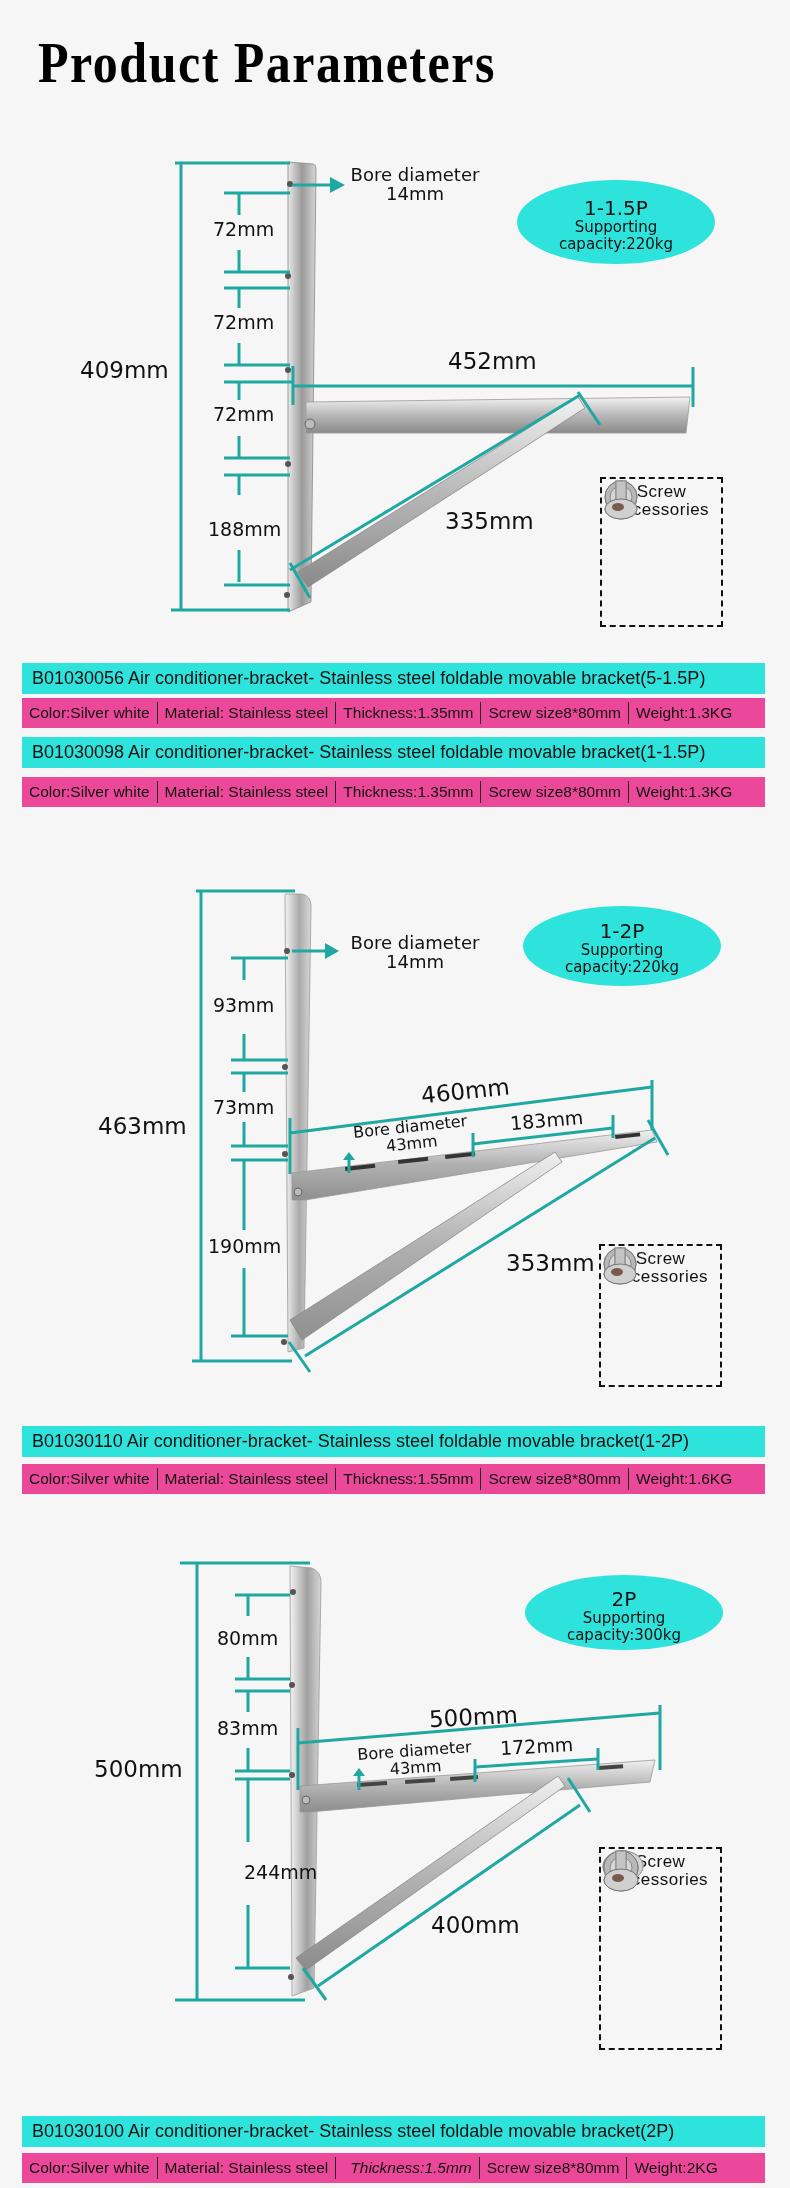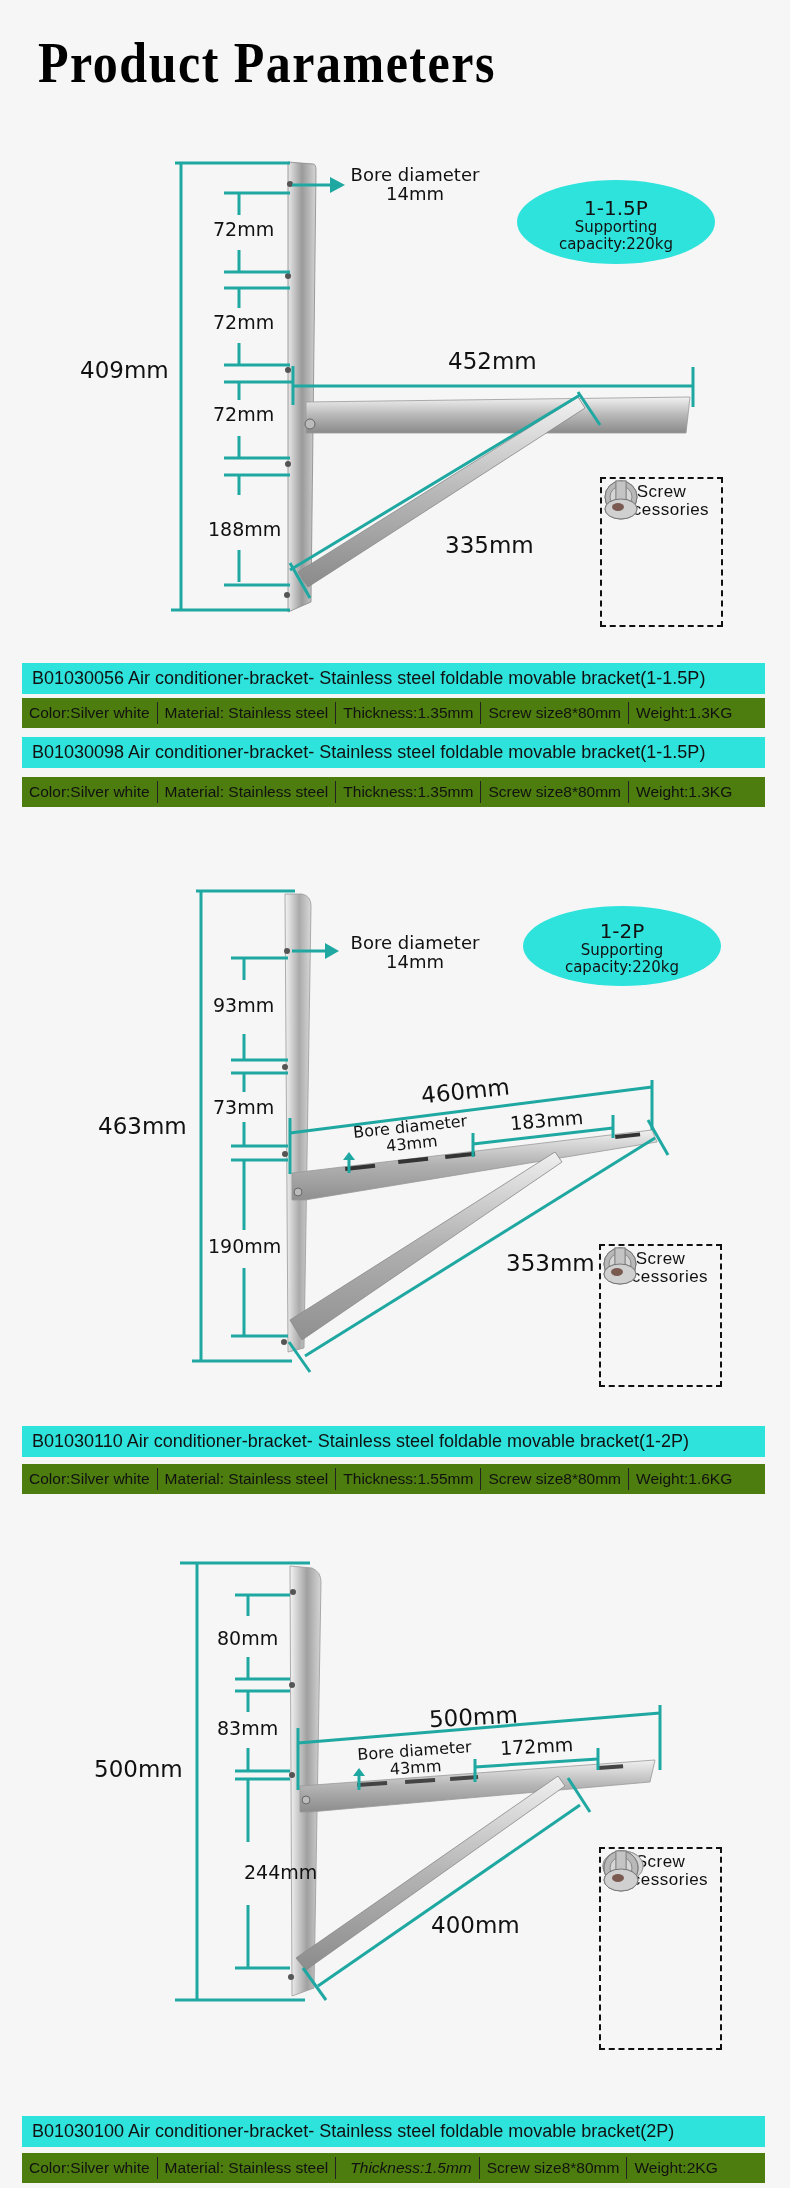--- a/index.html
+++ b/index.html
@@ -13,21 +13,21 @@
   .lbl-mid { font-size: 19px; }
   .lbl-sm { font-size: 18px; line-height: 19px; text-align: center; }
   .lbl-xs { font-size: 16px; line-height: 17px; text-align: center; }
   .oval { position: absolute; width: 198px; height: 84px; border-radius: 50%; background: #2ee3dc; text-align: center; }
   .oval .model { display: block; font-size: 20px; margin-top: 17px; line-height: 22px; }
   .oval .cap { display: block; font-size: 15px; line-height: 17px; }
   .acc { position: absolute; border: 2.5px dashed #111; width: 123px; text-align: center; }
   .acc .acc-title { display: block; font-family: Liberation Sans, sans-serif; font-size: 17px; line-height: 18px; margin-top: 4px; letter-spacing: 0.5px; }
   .acc .row { display: flex; justify-content: center; gap: 4px; margin-top: 6px; }
   .bar-title { position: absolute; left: 22px; width: 743px; height: 31px; background: #2ee3dc; font-family: "Liberation Sans", sans-serif; font-size: 18px; line-height: 31px; padding-left: 10px; color: #111; white-space: nowrap; }
-  .bar-spec { position: absolute; left: 22px; width: 743px; height: 30px; background: #4d7c0f; font-family: "Liberation Sans", sans-serif; font-size: 15.5px; line-height: 30px; display: flex; white-space: nowrap; color: #111; }
+  .bar-spec { position: absolute; left: 22px; width: 743px; height: 30px; background: #ec4899; font-family: "Liberation Sans", sans-serif; font-size: 15.5px; line-height: 30px; display: flex; white-space: nowrap; color: #111; }
   .bar-spec span { padding: 0 7px; border-right: 1px solid #222; height: 22px; line-height: 22px; margin-top: 4px; }
   .bar-spec span:last-child { border-right: none; }
 </style>
 </head>
 <body>
 
 <div class="title">Product Parameters</div>
 
 <div class="diagram" style="top:150px;height:480px;">
   <svg width="790" height="480">
@@ -90,21 +90,21 @@
   <div class="lbl lbl-big" style="left:80px;top:207px;">409mm</div>
   <div class="lbl lbl-mid" style="left:213px;top:68px;">72mm</div>
   <div class="lbl lbl-mid" style="left:213px;top:161px;">72mm</div>
   <div class="lbl lbl-mid" style="left:213px;top:253px;">72mm</div>
   <div class="lbl lbl-mid" style="left:208px;top:368px;">188mm</div>
   <div class="lbl lbl-sm" style="left:345px;top:15px;width:140px;">
     <div>Bore diameter</div>
     <div>14mm</div>
   </div>
   <div class="lbl lbl-big" style="left:448px;top:198px;">452mm</div>
-  <div class="lbl lbl-big" style="left:445px;top:358px;margin-top:24px;">335mm</div>
+  <div class="lbl lbl-big" style="left:445px;top:358px;">335mm</div>
   <div class="oval" style="left:517px;top:30px;">
     <span class="model">1-1.5P</span>
     <span class="cap">Supporting capacity:220kg</span>
   </div>
   <div class="acc" style="left:600px;top:327px;height:150px;">
     <span class="acc-title">Screw</span>
     <span class="acc-title" style="margin-top:0">accessories</span>
     <div class="row">
       <svg width="38" height="36">
           <circle cx="19" cy="18" r="16" fill="#b8b8b8" stroke="#777"></circle>
@@ -125,21 +125,21 @@
         </svg>
       <svg width="38" height="42">
           <rect x="14" y="2" width="10" height="20" fill="#c4c4c4" stroke="#888"></rect>
           <ellipse cx="19" cy="30" rx="16" ry="10" fill="#d0d0d0" stroke="#777"></ellipse>
           <ellipse cx="16" cy="28" rx="6" ry="4" fill="#7a5a50"></ellipse>
         </svg>
     </div>
   </div>
 </div>
 
-<div class="bar-title" style="top:663px;">B01030056  Air conditioner-bracket- Stainless steel foldable movable bracket(1-1.5P)</div>
+<div class="bar-title" style="top:663px;">B01030056  Air conditioner-bracket- Stainless steel foldable movable bracket(5-1.5P)</div>
 <div class="bar-spec" style="top:698px;">
   <span>Color:Silver white</span>
   <span>Material: Stainless steel</span>
   <span>Thickness:1.35mm</span>
   <span>Screw size8*80mm</span>
   <span>Weight:1.3KG</span>
 </div>
 <div class="bar-title" style="top:737px;">B01030098  Air conditioner-bracket- Stainless steel foldable movable bracket(1-1.5P)</div>
 <div class="bar-spec" style="top:777px;">
   <span>Color:Silver white</span>
@@ -325,20 +325,24 @@
   <div class="lbl lbl-mid" style="left:217px;top:77px;">80mm</div>
   <div class="lbl lbl-mid" style="left:217px;top:167px;text-align:center;">83mm</div>
   <div class="lbl lbl-mid" style="left:208px;top:311px;margin-left:36px;">244mm</div>
   <div class="lbl lbl-big" style="left:429px;top:154px;transform:rotate(-3deg);">500mm</div>
   <div class="lbl lbl-xs" style="left:350px;top:192px;width:130px;transform:rotate(-4deg);">
     <div>Bore diameter</div>
     <div>43mm</div>
   </div>
   <div class="lbl lbl-mid" style="left:500px;top:185px;transform:rotate(-3deg);">172mm</div>
   <div class="lbl lbl-big" style="left:431px;top:362px;text-align:center;">400mm</div>
+  <div class="oval" style="left:525px;top:25px;height:75px;">
+    <span class="model" style="margin-top:13px">2P</span>
+    <span class="cap">Supporting capacity:300kg</span>
+  </div>
   <div class="acc" style="left:599px;top:297px;height:203px;">
     <span class="acc-title">Screw</span>
     <span class="acc-title" style="margin-top:0">accessories</span>
     <div class="row">
       <svg width="44" height="34">
           <ellipse cx="22" cy="17" rx="20" ry="15" fill="#d4d4d4" stroke="#999"></ellipse>
           <ellipse cx="22" cy="17" rx="7" ry="5" fill="#f6f6f6" stroke="#aaa"></ellipse>
         </svg>
       <svg width="44" height="34">
           <ellipse cx="22" cy="17" rx="20" ry="15" fill="#d4d4d4" stroke="#999"></ellipse>

